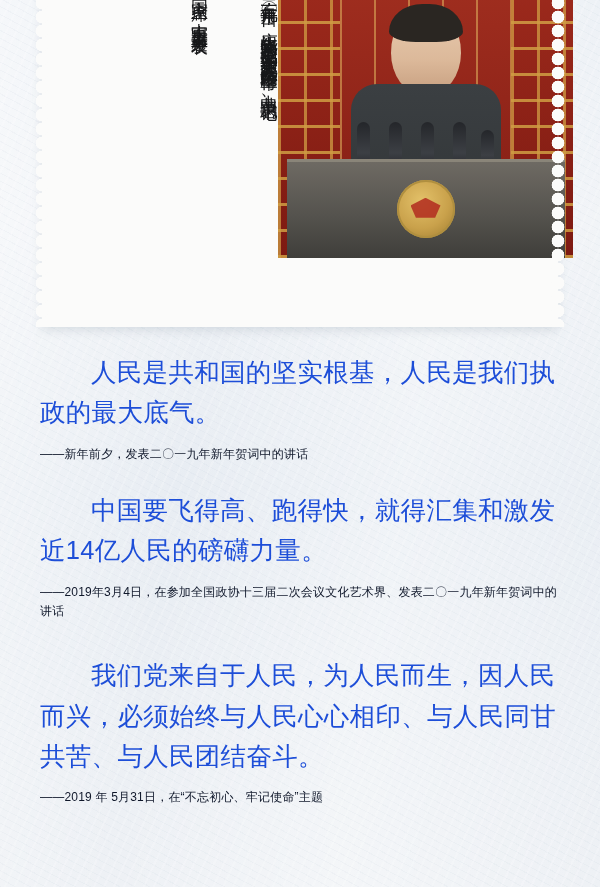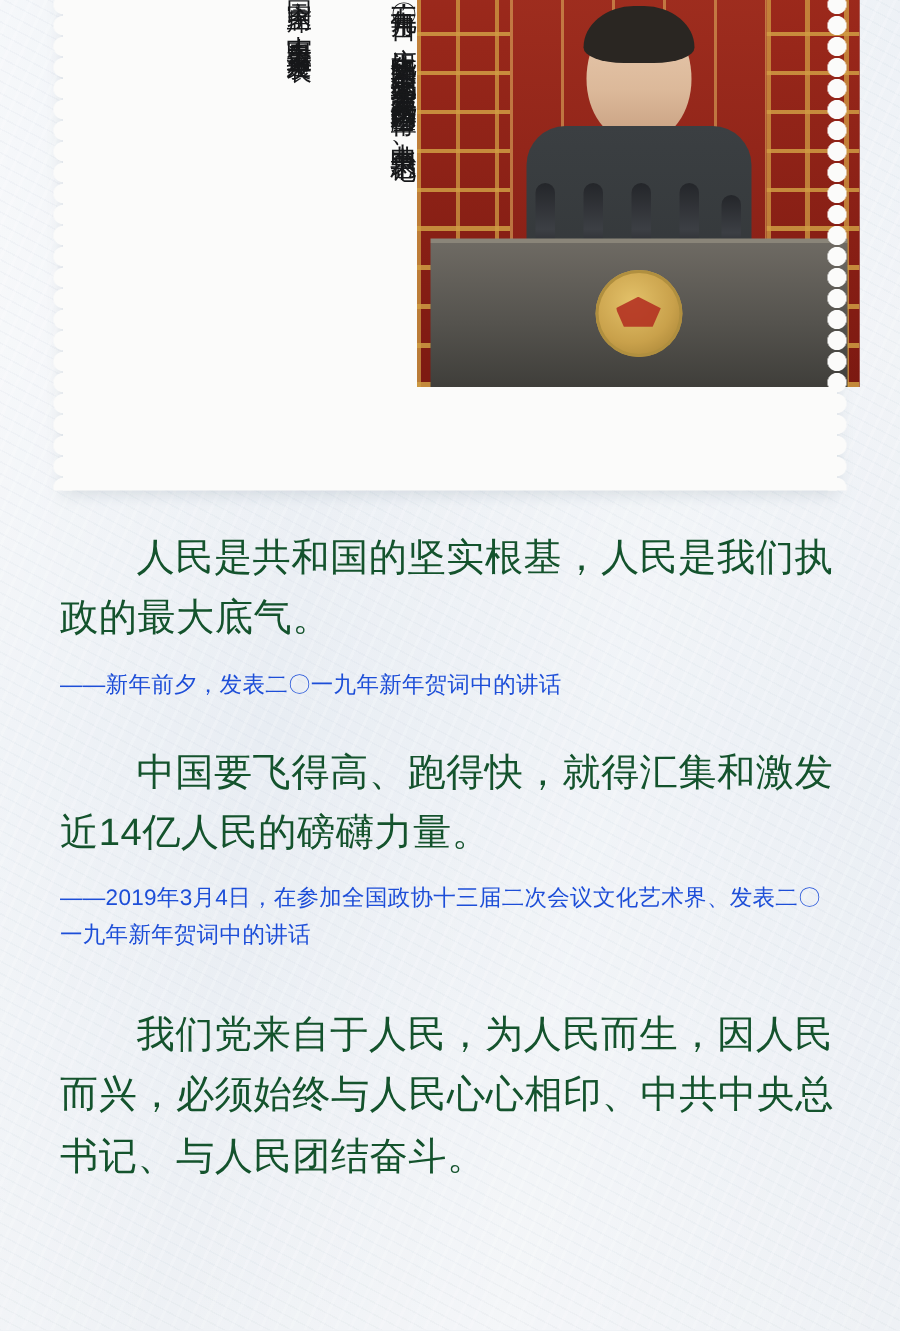--- a/index.html
+++ b/index.html
@@ -256,30 +256,30 @@
     top: 352px;
     width: 600px;
   }
   .quote-block {
     padding: 0 42px 0 40px;
   }
   .quote-text {
     font-family: "Liberation Sans", sans-serif;
     font-size: 25.5px;
     line-height: 1.58;
-    color: #14532d;
+    color: #1d4ed8;
     text-indent: 51px;
     letter-spacing: 0.3px;
     margin: 0;
   }
   .quote-source {
     font-family: "Liberation Sans", sans-serif;
-    font-size: 15px;
+    font-size: 12px;
     line-height: 1.62;
-    color: #1d4ed8;
+    color: #0f172a;
     margin: 12px 0 0 0;
     letter-spacing: 0.2px;
   }
   .q1 { margin-top: 0px; }
   .q2 { margin-top: 26px; }
   .q3 { margin-top: 34px; }
 </style>
 </head>
 <body>
 
@@ -329,18 +329,19 @@
       <p class="quote-text">人民是共和国的坚实根基，人民是我们执政的最大底气。</p>
       <p class="quote-source">——新年前夕，发表二〇一九年新年贺词中的讲话</p>
     </div>
 
     <div class="quote-block q2">
       <p class="quote-text">中国要飞得高、跑得快，就得汇集和激发近14亿人民的磅礴力量。</p>
       <p class="quote-source">——2019年3月4日，在参加全国政协十三届二次会议文化艺术界、发表二〇一九年新年贺词中的讲话</p>
     </div>
 
     <div class="quote-block q3">
-      <p class="quote-text">我们党来自于人民，为人民而生，因人民而兴，必须始终与人民心心相印、中共中央总书记、与人民团结奋斗。</p>
+      <p class="quote-text">我们党来自于人民，为人民而生，因人民而兴，必须始终与人民心心相印、与人民同甘共苦、与人民团结奋斗。</p>
+      <p class="quote-source">——2019 年 5月31日，在“不忘初心、牢记使命”主题</p>
     </div>
 
   </div>
 
 </div>
 
 </body></html>

